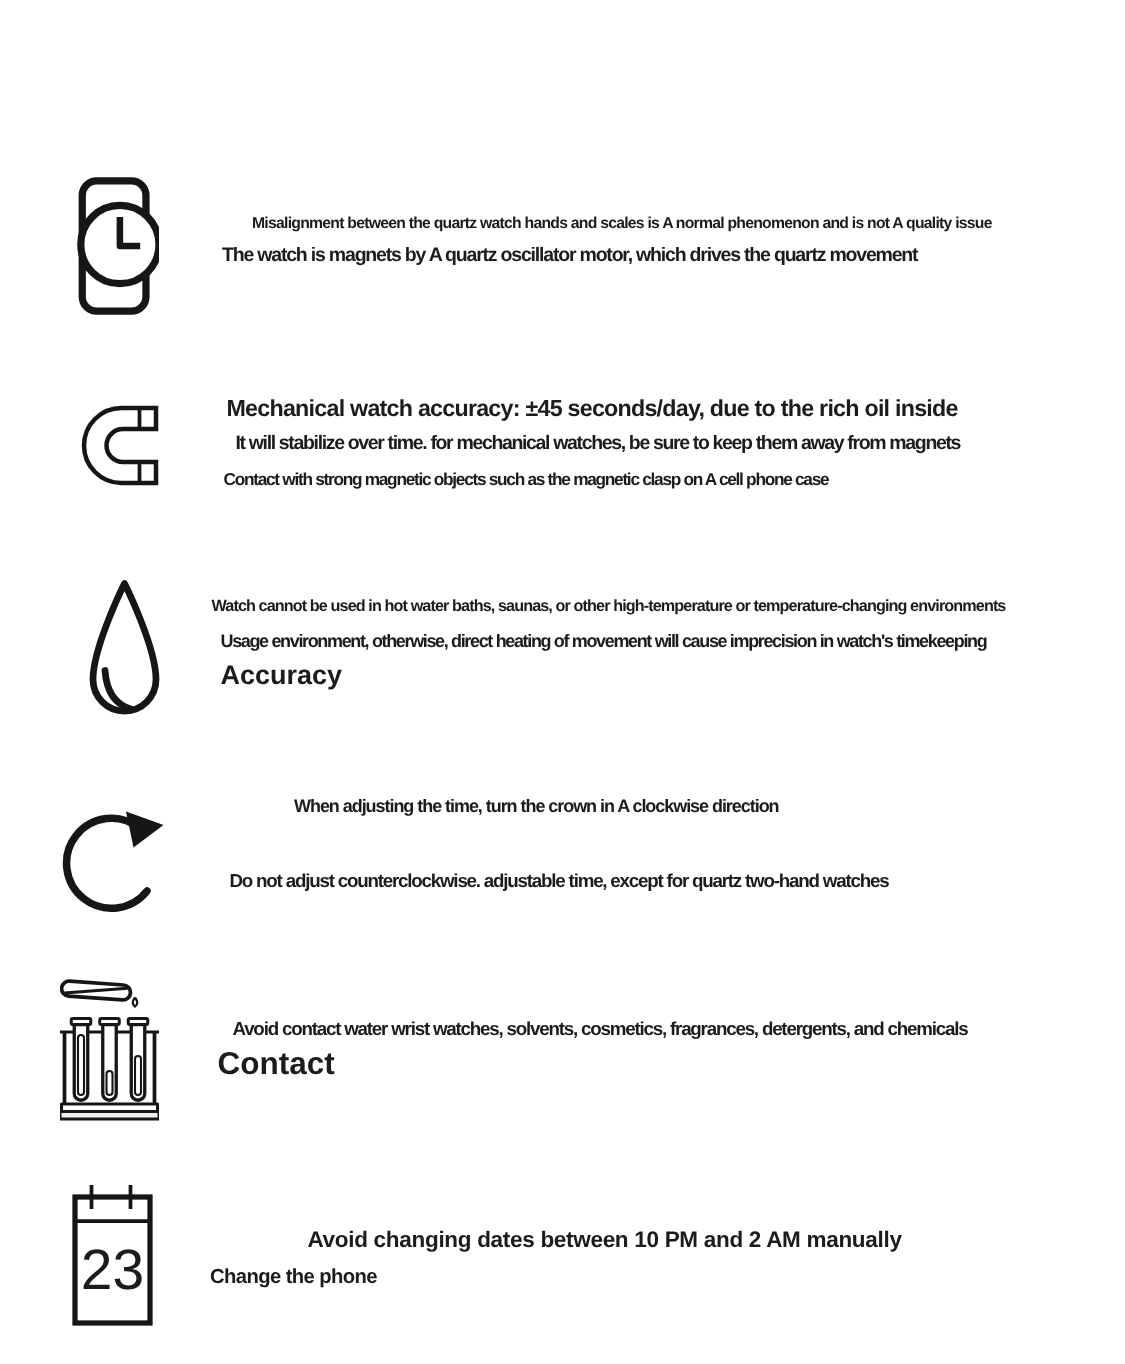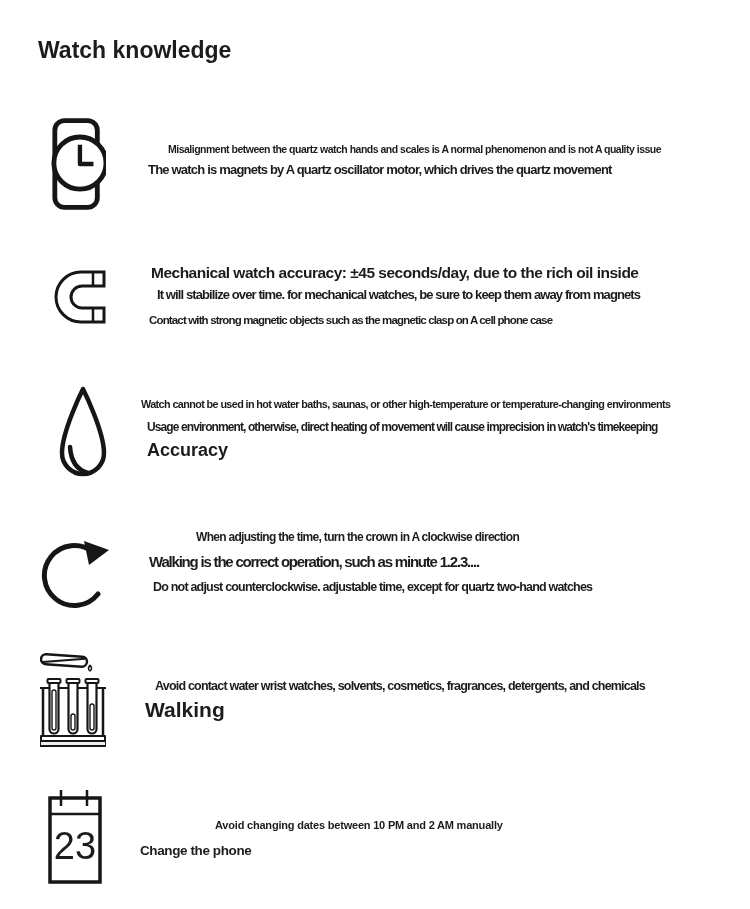--- a/index.html
+++ b/index.html
@@ -21,36 +21,35 @@
   #s3l2{left:147px;top:421px;font-size:12px;letter-spacing:-0.9px;}
   #s3l3{left:147px;top:441px;font-size:18px;letter-spacing:0;}
   
   #s4l1{left:196px;top:531px;font-size:12px;letter-spacing:-0.7px;}
   #s4l2{left:149px;top:554px;font-size:15px;letter-spacing:-1.2px;}
   #s4l3{left:153px;top:581px;font-size:12.5px;letter-spacing:-0.8px;}
   
   #s5l1{left:155px;top:680px;font-size:12.5px;letter-spacing:-0.8px;}
   #s5l2{left:145px;top:698px;font-size:21px;letter-spacing:0;}
   
-  #s6l1{left:215px;top:819px;font-size:11px;letter-spacing:-0.2px;}
+  #s6l1{left:205px;top:819px;font-size:15px;letter-spacing:-0.2px;}
   #s6l2{left:140px;top:844px;font-size:13.5px;letter-spacing:-0.4px;}
   .icon{position:absolute;}
   #icon-watch{left:50px;top:116px;}
   #icon-magnet{left:54px;top:268px;}
   #icon-drop{left:57px;top:384px;}
   #icon-clockwise{left:41px;top:528px;}
   #icon-tubes{left:40px;top:648px;}
   #icon-calendar{left:47px;top:786px;}
 </style>
 </head>
 <body>
 
 <div id="page">
 
-  <div class="t" id="page-title">Watch knowledge</div>
 
   <svg class="icon" id="icon-watch" width="56" height="96" viewBox="0 0 58 96">
     <g stroke="#161616" fill="#ffffff" stroke-width="5" stroke-linejoin="round">
       <rect x="5" y="3" width="44" height="90" rx="10"></rect>
       <circle cx="31" cy="47" r="27"></circle>
       <path d="M31,28 L31,48 L45,48" fill="none" stroke-width="4.5" stroke-linecap="butt"></path>
     </g>
   </svg>
   <div class="t" id="s1l1">Misalignment between the quartz watch hands and scales is A normal phenomenon and is not A quality issue</div>
   <div class="t" id="s1l2">The watch is magnets by A quartz oscillator motor, which drives the quartz movement</div>
@@ -71,21 +70,20 @@
   </svg>
   <div class="t" id="s3l2">Usage environment, otherwise, direct heating of movement will cause imprecision in watch's timekeeping</div>
   <div class="t" id="s3l1">Watch cannot be used in hot water baths, saunas, or other high-temperature or temperature-changing environments</div>
   <div class="t" id="s3l3">Accuracy</div>
 
   <svg class="icon" id="icon-clockwise" width="70" height="86" viewBox="0 0 70 86">
     <path d="M57,66 A30,30 0 1 1 52,24" stroke="#161616" stroke-width="5" fill="none" stroke-linecap="round"></path>
     <polygon points="43,13 68,22 48,37" fill="#161616"></polygon>
   </svg>
   <div class="t" id="s4l1">When adjusting the time, turn the crown in A clockwise direction</div>
-  <div class="t" id="s4l2">Walking is the correct operation, such as minute 1.2.3....</div>
   <div class="t" id="s4l3">Do not adjust counterclockwise. adjustable time, except for quartz two-hand watches</div>
 
   <svg class="icon" id="icon-tubes" width="66" height="100" viewBox="0 0 66 100">
     <g stroke="#161616" fill="#ffffff" stroke-width="2.5" stroke-linejoin="round">
       <g transform="rotate(4 4 12)">
         <rect x="1" y="6" width="46" height="10" rx="5"></rect>
         <line x1="3" y1="14" x2="45" y2="8" stroke-width="2"></line>
       </g>
       <path d="M50,17 q3,4 0,6 q-3,-2 0,-6" stroke-width="1.5"></path>
       <line x1="3" y1="40" x2="3" y2="88"></line>
@@ -98,21 +96,21 @@
       <rect x="26.5" y="31" width="13" height="4" rx="1" stroke-width="2"></rect>
       <rect x="45.5" y="31" width="13" height="4" rx="1" stroke-width="2"></rect>
       <rect x="12" y="42" width="4" height="40" rx="2" stroke-width="1.4"></rect>
       <rect x="31" y="66" width="4" height="16" rx="2" stroke-width="1.4"></rect>
       <rect x="50" y="56" width="4" height="26" rx="2" stroke-width="1.4"></rect>
       <rect x="1" y="88" width="64" height="5" stroke-width="2"></rect>
       <rect x="0" y="93" width="66" height="5" stroke-width="2" fill="#eeeeee"></rect>
     </g>
   </svg>
   <div class="t" id="s5l1">Avoid contact water wrist watches, solvents, cosmetics, fragrances, detergents, and chemicals</div>
-  <div class="t" id="s5l2">Walking</div>
+  <div class="t" id="s5l2">Contact</div>
 
   <svg class="icon" id="icon-calendar" width="56" height="100" viewBox="0 0 56 100">
     <g stroke="#161616" fill="#ffffff">
       <rect x="3" y="12" width="50" height="84" stroke-width="3.5"></rect>
       <line x1="3" y1="28" x2="53" y2="28" stroke-width="2.5"></line>
       <line x1="14" y1="4" x2="14" y2="20" stroke-width="2.5"></line>
       <line x1="40" y1="4" x2="40" y2="20" stroke-width="2.5"></line>
     </g>
     <text x="28" y="73" text-anchor="middle" font-size="38" font-weight="400" fill="#1c1c1c" stroke="none">23</text>
   </svg>

